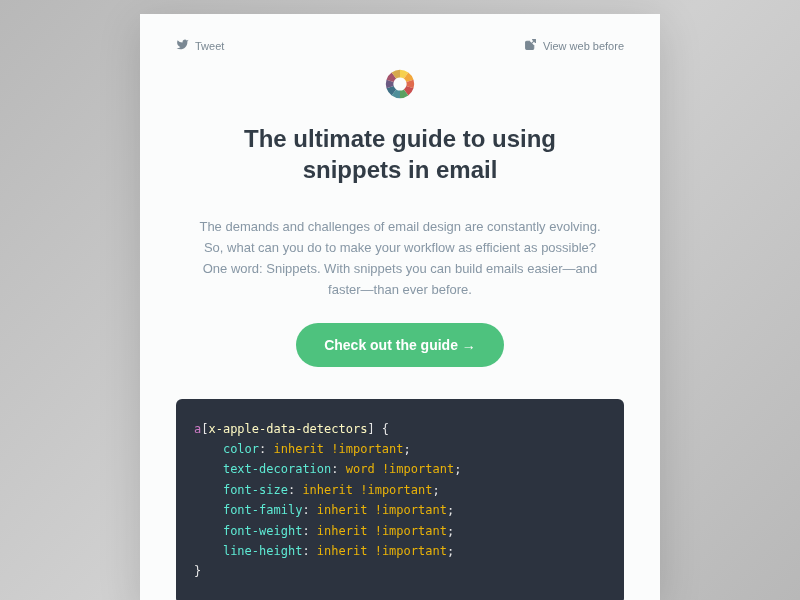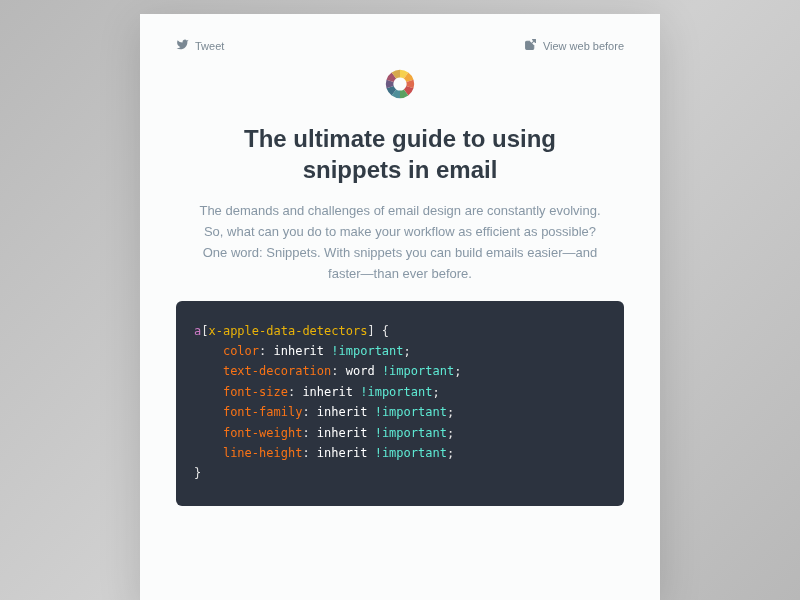--- a/index.html
+++ b/index.html
@@ -36,30 +36,30 @@
 }
 .top-link svg { width: 13px; height: 13px; fill: #7a8893; }
 .logo-wrap { text-align: center; margin-bottom: 18px; }
 .logo { width: 34px; height: 34px; display: inline-block; }
 .title {
   text-align: center;
   font-size: 24px;
   font-weight: 700;
   color: #323c46;
   line-height: 1.3;
-  margin-bottom: 16px;
+  margin-bottom: 32px;
   padding: 0 20px;
 }
 .lede {
   text-align: center;
   font-size: 13px;
   line-height: 1.6;
   color: #8797a5;
   padding: 0 20px;
-  margin-bottom: 16px;
+  margin-bottom: 22px;
 }
 .cta-wrap { text-align: center; margin-bottom: 32px; }
 .cta {
   display: inline-block;
   background: #4ec27e;
   color: #fff;
   font-weight: 600;
   font-size: 14px;
   padding: 14px 28px;
   border-radius: 999px;
@@ -71,26 +71,26 @@
   background: #2c333f;
   border-radius: 6px;
   padding: 20px 18px 22px 18px;
   font-family: "Menlo", "Consolas", monospace;
   font-size: 12px;
   line-height: 1.7;
   color: #e6e6e6;
   white-space: pre;
 }
 .tok-sel   { color: #cc7ac4; }
-.tok-attr  { color: #eab308; }
+.tok-attr  { color: #fef9c3; }
 .tok-brace { color: #e6e6e6; }
-.tok-prop  { color: #f97316; }
+.tok-prop  { color: #5eead4; }
 .tok-colon { color: #e6e6e6; }
-.tok-val   { color: #ffffff; }
-.tok-imp   { color: #5eead4; }
+.tok-val   { color: #eab308; }
+.tok-imp   { color: #eab308; }
 </style>
 </head>
 <body>
 
 <div class="card">
 
   <div class="top-links">
     <div class="top-link">
       <span>
         <svg viewBox="0 0 24 24">
@@ -127,20 +127,23 @@
           <path d="M-8.8,-12.1 A15,15 0 0,1 0,-15 L0,-7 A7,7 0 0,0 -4.1,-5.7 Z" fill="#d6a94d"></path>
         </g>
       </svg>
     </span>
   </div>
 
   <h1 class="title">The ultimate guide to using snippets in email</h1>
 
   <p class="lede">The demands and challenges of email design are constantly evolving. So, what can you do to make your workflow as efficient as possible? One word: Snippets. With snippets you can build emails easier—and faster—than ever before.</p>
 
+  <div class="cta-wrap">
+    <button class="cta">Check out the guide →</button>
+  </div>
 
   <div class="code-block"><span class="tok-sel">a</span><span class="tok-brace">[</span><span class="tok-attr">x-apple-data-detectors</span><span class="tok-brace">] {</span>
     <span class="tok-prop">color</span><span class="tok-colon">: </span><span class="tok-val">inherit</span> <span class="tok-imp">!important</span><span class="tok-colon">;</span>
     <span class="tok-prop">text-decoration</span><span class="tok-colon">: </span><span class="tok-val">word</span> <span class="tok-imp">!important</span><span class="tok-colon">;</span>
     <span class="tok-prop">font-size</span><span class="tok-colon">: </span><span class="tok-val">inherit</span> <span class="tok-imp">!important</span><span class="tok-colon">;</span>
     <span class="tok-prop">font-family</span><span class="tok-colon">: </span><span class="tok-val">inherit</span> <span class="tok-imp">!important</span><span class="tok-colon">;</span>
     <span class="tok-prop">font-weight</span><span class="tok-colon">: </span><span class="tok-val">inherit</span> <span class="tok-imp">!important</span><span class="tok-colon">;</span>
     <span class="tok-prop">line-height</span><span class="tok-colon">: </span><span class="tok-val">inherit</span> <span class="tok-imp">!important</span><span class="tok-colon">;</span>
 <span class="tok-brace">}</span></div>
 

